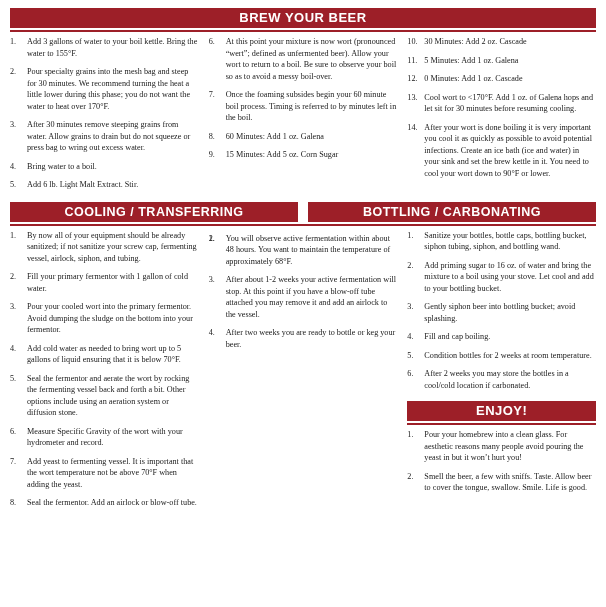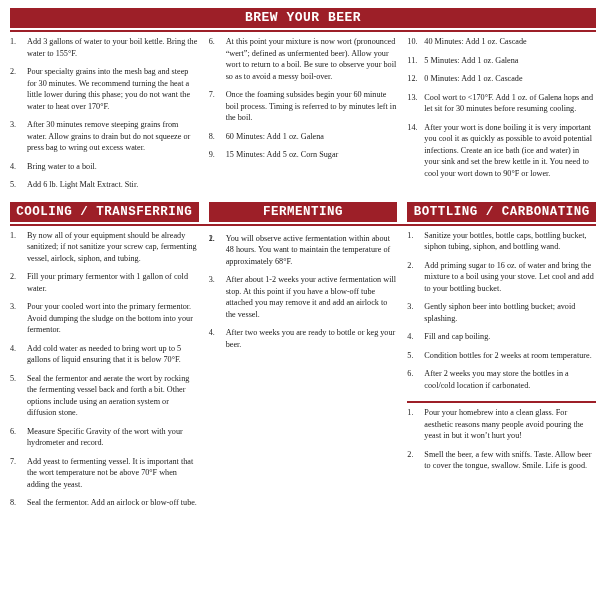--- a/index.html
+++ b/index.html
@@ -18,21 +18,21 @@
     width: 606px;
     height: 607px;
     box-sizing: border-box;
     padding: 8px 10px 0 10px;
     position: relative;
   }
   .band {
     background: #9d1f28;
     color: #ffffff;
     text-align: center;
-    font-family: Liberation Mono, monospace;
+    font-family: Liberation Sans, sans-serif;
     font-weight: bold;
     letter-spacing: 0.5px;
     font-size: 13px;
     padding: 3px 0 3px 0;
     line-height: 14px;
   }
   .rule {
     border-bottom: 2px solid #9d1f28;
     margin-top: 2px;
   }
@@ -108,33 +108,32 @@
       <div class="col">
         <ol class="steps">
           <li><span class="num">6.</span><span>At this point your mixture is now wort (pronounced “wert”; defined as unfermented beer).  Allow your wort to return to a boil.  Be sure to observe your boil so as to avoid a messy boil-over.</span></li>
           <li><span class="num">7.</span><span>Once the foaming subsides begin your 60 minute boil process.  Timing is referred to by minutes left in the boil.</span></li>
           <li><span class="num">8.</span><span>60 Minutes:  Add 1 oz. Galena</span></li>
           <li><span class="num">9.</span><span>15 Minutes:  Add 5 oz. Corn Sugar</span></li>
         </ol>
       </div>
       <div class="col">
         <ol class="steps">
-          <li><span class="num">10.</span><span>40 Minutes:  Add 1 oz. Cascade</span></li>
+          <li><span class="num">10.</span><span>30 Minutes:  Add 2 oz. Cascade</span></li>
           <li><span class="num">11.</span><span>5 Minutes:  Add 1 oz. Galena</span></li>
           <li><span class="num">12.</span><span>0 Minutes:  Add 1 oz. Cascade</span></li>
           <li><span class="num">13.</span><span>Cool wort to &lt;170°F. Add 1 oz. of Galena hops and let sit for 30 minutes before resuming cooling.</span></li>
           <li><span class="num">14.</span><span>After your wort is done boiling it is very important you cool it as quickly as possible to avoid potential infections.  Create an ice bath (ice and water) in your sink and set the brew kettle in it.  You need to cool your wort down to 90°F or lower.</span></li>
         </ol>
       </div>
     </div>
   </div>
 
   <div class="sub-band-row">
     <div class="band band-small">COOLING / TRANSFERRING</div>
-    <div class="band band-small">FERMENTING</div>
     <div class="band band-small">BOTTLING / CARBONATING</div>
   </div>
   <div class="rule"></div>
 
   <div class="cols lower">
 
     <div class="col">
       <ol class="steps">
         <li><span class="num">1.</span><span>By now all of your equipment should be already sanitized; if not sanitize your screw cap, fermenting vessel, airlock, siphon, and tubing.</span></li>
         <li><span class="num">2.</span><span>Fill your primary fermentor with 1 gallon of cold water.</span></li>
@@ -160,20 +159,21 @@
       <ol class="steps">
         <li><span class="num">1.</span><span>Sanitize your bottles, bottle caps, bottling bucket, siphon tubing, siphon, and bottling wand.</span></li>
         <li><span class="num">2.</span><span>Add priming sugar to 16 oz. of water and bring the mixture to a boil using your stove.  Let cool and add to your bottling bucket.</span></li>
         <li><span class="num">3.</span><span>Gently siphon beer into bottling bucket; avoid splashing.</span></li>
         <li><span class="num">4.</span><span>Fill and cap boiling.</span></li>
         <li><span class="num">5.</span><span>Condition bottles for 2 weeks at room temperature.</span></li>
         <li><span class="num">6.</span><span>After 2 weeks you may store the bottles in a cool/cold location if carbonated.</span></li>
       </ol>
 
       <div class="enjoy-wrap">
+        <div class="band">ENJOY!</div>
         <div class="rule"></div>
         <ol class="steps">
           <li><span class="num">1.</span><span>Pour your homebrew into a clean glass.  For aesthetic reasons many people avoid pouring the yeast in but it won’t hurt you!</span></li>
           <li><span class="num">2.</span><span>Smell the beer, a few with sniffs.  Taste.  Allow beer to cover the tongue, swallow.  Smile.  Life is good.</span></li>
         </ol>
       </div>
     </div>
 
   </div>
 </div>

